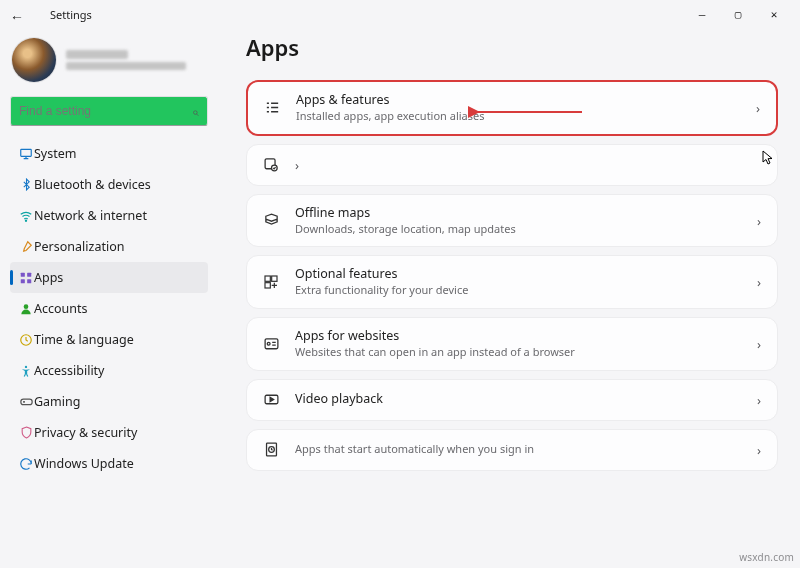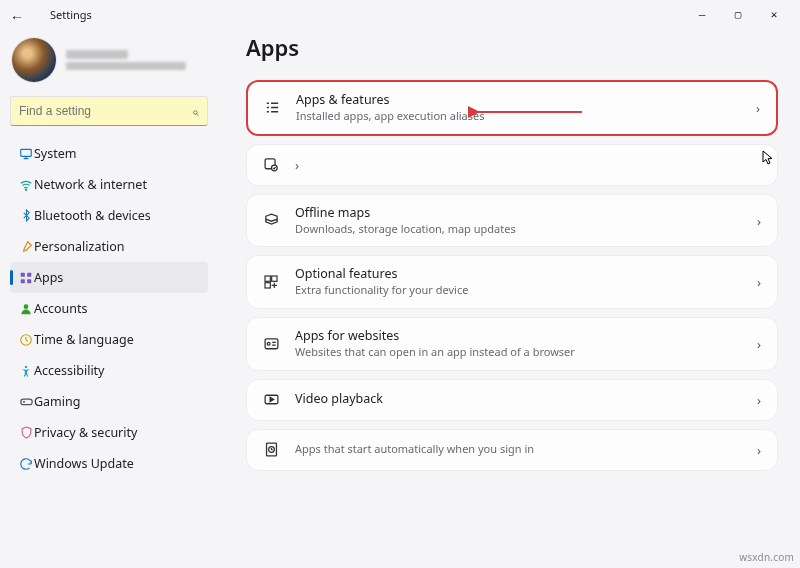--- a/index.html
+++ b/index.html
@@ -12,21 +12,21 @@
 
   .app { display: flex; height: calc(100% - 28px); }
   .sidebar { width: 218px; padding: 6px 10px 10px 10px; }
   .profile { display: flex; align-items: center; gap: 10px; padding: 4px 2px 14px 2px; }
   .avatar { width: 44px; height: 44px; border-radius: 50%; background: radial-gradient(circle at 35% 35%, #e8c088 10%, #8a5a2d 40%, #2a3b55 70%, #1a2436 100%); box-shadow: 0 0 0 1px rgba(0,0,0,.08); }
   .profile .lines { display: flex; flex-direction: column; gap: 3px; }
   .blurline { background: #c4c4c4; border-radius: 2px; filter: blur(1.5px); }
   .bl1 { width: 62px; height: 9px; }
   .bl2 { width: 120px; height: 8px; }
 
-  .searchbox { display: flex; align-items: center; background: #fef9c3; border: 1px solid #e0e0e3; border-radius: 3px; height: 30px; padding: 0 8px; margin-bottom: 12px; border-bottom: 1.5px solid #9a9a9d; }
+  .searchbox { display: flex; align-items: center; background: #22c55e; border: 1px solid #e0e0e3; border-radius: 3px; height: 30px; padding: 0 8px; margin-bottom: 12px; border-bottom: 1.5px solid #9a9a9d; }
   .searchbox input { flex: 1; border: none; outline: none; font-size: 12px; background: transparent; color: #555; }
   .searchbox .sicon { font-size: 12px; color: #555; transform: scaleX(-1); }
 
   .nav { display: flex; flex-direction: column; gap: 0; }
   .nav-item { display: flex; align-items: center; padding: 7px 8px; border-radius: 4px; position: relative; cursor: default; }
   .nav-item.active { background: #e9e9ec; }
   .nav-item.active::before { content: ""; position: absolute; left: 0; top: 8px; bottom: 8px; width: 3px; background: #0067c0; border-radius: 2px; }
   .nav-item .icn { width: 16px; height: 16px; display: flex; align-items: center; justify-content: center; font-size: 13px; }
   .nav-item .lbl { font-size: 12.5px; color: #222; }
 
@@ -85,35 +85,35 @@
         <div class="nav-item">
           <span class="icn c-blue">
             <svg width="14" height="14" viewBox="0 0 24 24" fill="none" stroke="currentColor" stroke-width="2">
               <rect x="3" y="4" width="18" height="12" rx="1"></rect>
               <path d="M8 20h8M12 16v4"></path>
             </svg>
           </span>
           <span class="lbl">System</span>
         </div>
         <div class="nav-item">
-          <span class="icn c-teal">
-            <svg width="14" height="14" viewBox="0 0 24 24" fill="none" stroke="currentColor" stroke-width="2">
-              <path d="M3 9a15 15 0 0118 0M6 13a10 10 0 0112 0M9 17a5 5 0 016 0"></path>
-              <circle cx="12" cy="20" r="1" fill="currentColor"></circle>
-            </svg>
-          </span>
-          <span class="lbl">Network &amp; internet</span>
-        </div>
-        <div class="nav-item">
           <span class="icn c-blue">
             <svg width="13" height="13" viewBox="0 0 24 24" fill="none" stroke="currentColor" stroke-width="2">
               <path d="M7 7l10 10-5 5V2l5 5L7 17"></path>
             </svg>
           </span>
           <span class="lbl">Bluetooth &amp; devices</span>
+        </div>
+        <div class="nav-item">
+          <span class="icn c-teal">
+            <svg width="14" height="14" viewBox="0 0 24 24" fill="none" stroke="currentColor" stroke-width="2">
+              <path d="M3 9a15 15 0 0118 0M6 13a10 10 0 0112 0M9 17a5 5 0 016 0"></path>
+              <circle cx="12" cy="20" r="1" fill="currentColor"></circle>
+            </svg>
+          </span>
+          <span class="lbl">Network &amp; internet</span>
         </div>
         <div class="nav-item">
           <span class="icn c-orange">
             <svg width="14" height="14" viewBox="0 0 24 24" fill="none" stroke="currentColor" stroke-width="2">
               <path d="M15 3l6 6-9 9-4 1 1-4 6-12z"></path>
             </svg>
           </span>
           <span class="lbl">Personalization</span>
         </div>
         <div class="nav-item active">

